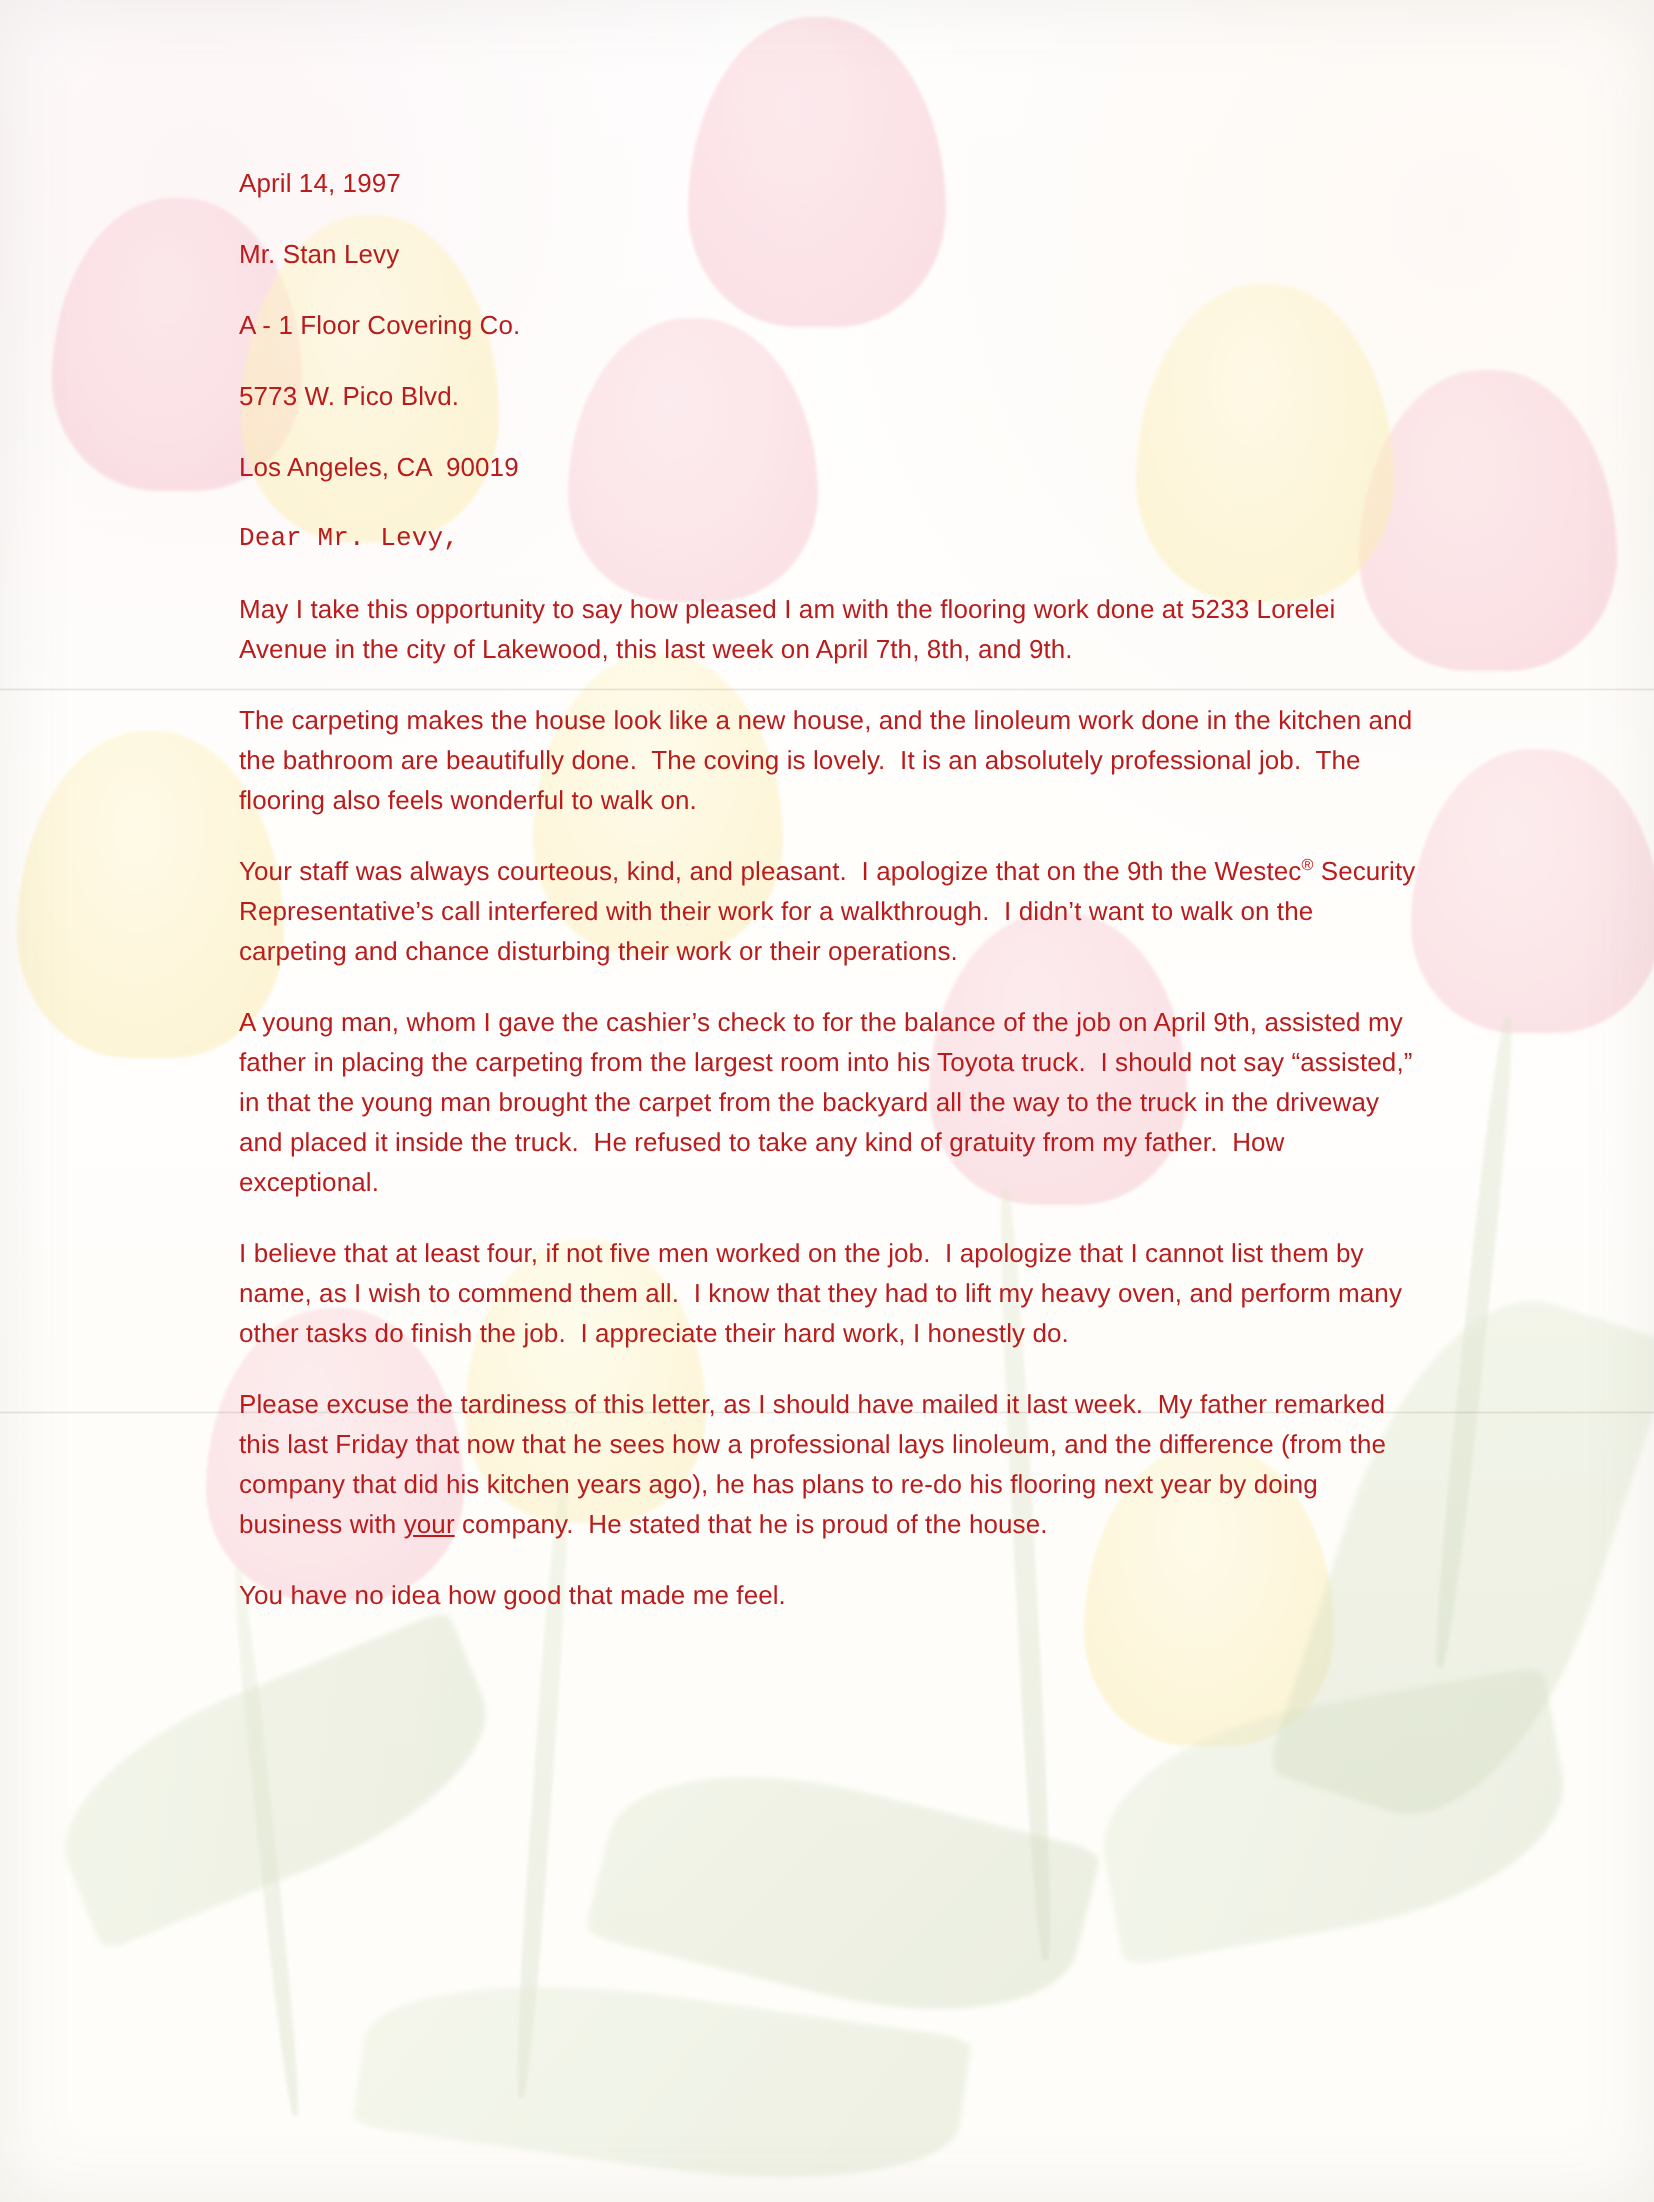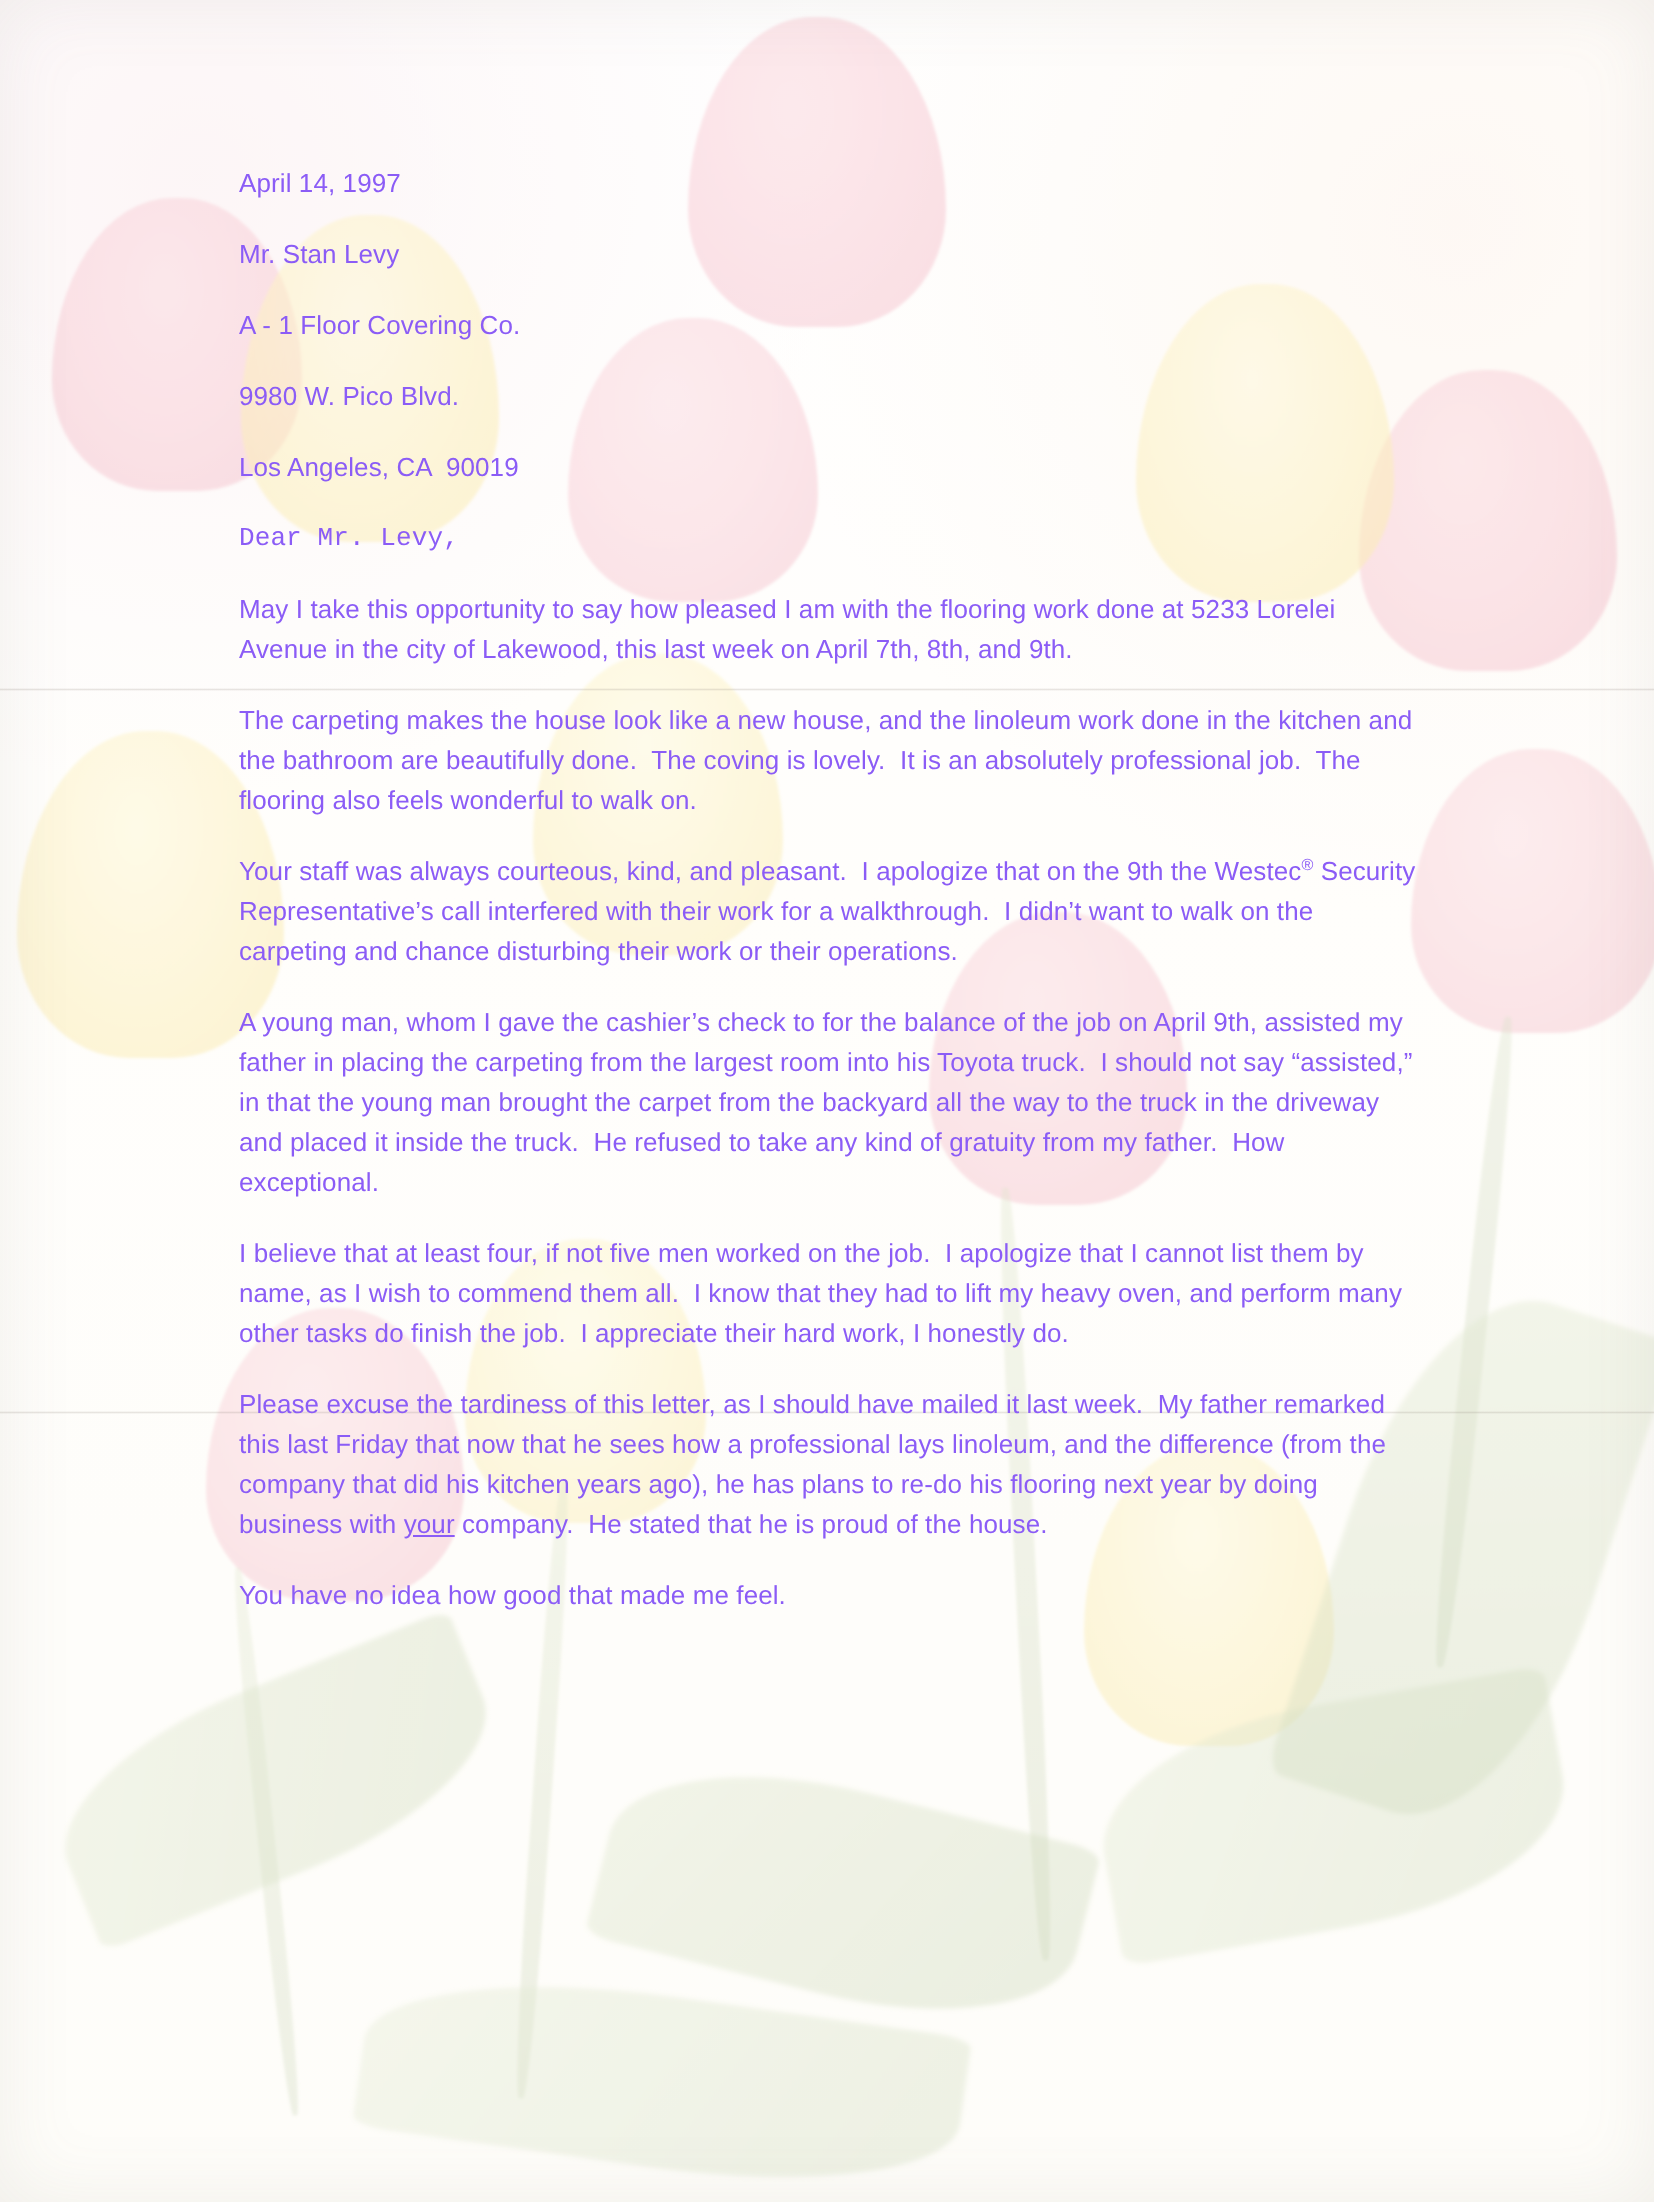--- a/index.html
+++ b/index.html
@@ -69,21 +69,21 @@
     background: rgba(255,255,255,0.46);
     pointer-events: none;
   }
 
   
   .letter {
     position: absolute;
     left: 239px;
     top: 163px;
     width: 1179px;
-    color: #8b5cf6;
+    color: #b91c1c;
     font-size: 26px;
     line-height: 40px;
     letter-spacing: 0.1px;
     text-rendering: geometricPrecision;
   }
   .letter p {
     margin: 0 0 31px 0;
     white-space: pre-wrap;
   }
   .date {
@@ -142,21 +142,21 @@
   <div class="edge-shadow"></div>
 </div>
 
 <div class="letter">
 
   <p class="date">April 14, 1997</p>
 
   <div class="address">
     <p class="addr-line">Mr. Stan Levy</p>
     <p class="addr-line">A - 1 Floor Covering Co.</p>
-    <p class="addr-line">9980 W. Pico Blvd.</p>
+    <p class="addr-line">5773 W. Pico Blvd.</p>
     <p class="addr-line">Los Angeles, CA  90019</p>
   </div>
 
   <p class="salutation">Dear Mr. Levy,</p>
 
   <p>May I take this opportunity to say how pleased I am with the flooring work done at 5233 Lorelei Avenue in the city of Lakewood, this last week on April 7th, 8th, and 9th.</p>
   <p>The carpeting makes the house look like a new house, and the linoleum work done in the kitchen and the bathroom are beautifully done.  The coving is lovely.  It is an absolutely professional job.  The flooring also feels wonderful to walk on.</p>
 
   <p><span>Your staff was always courteous, kind, and pleasant.  I apologize that on the 9th the Westec</span><sup class="reg">®</sup><span> Security Representative’s call interfered with their work for a walkthrough.  I didn’t want to walk on the carpeting and chance disturbing their work or their operations.</span></p>
 

